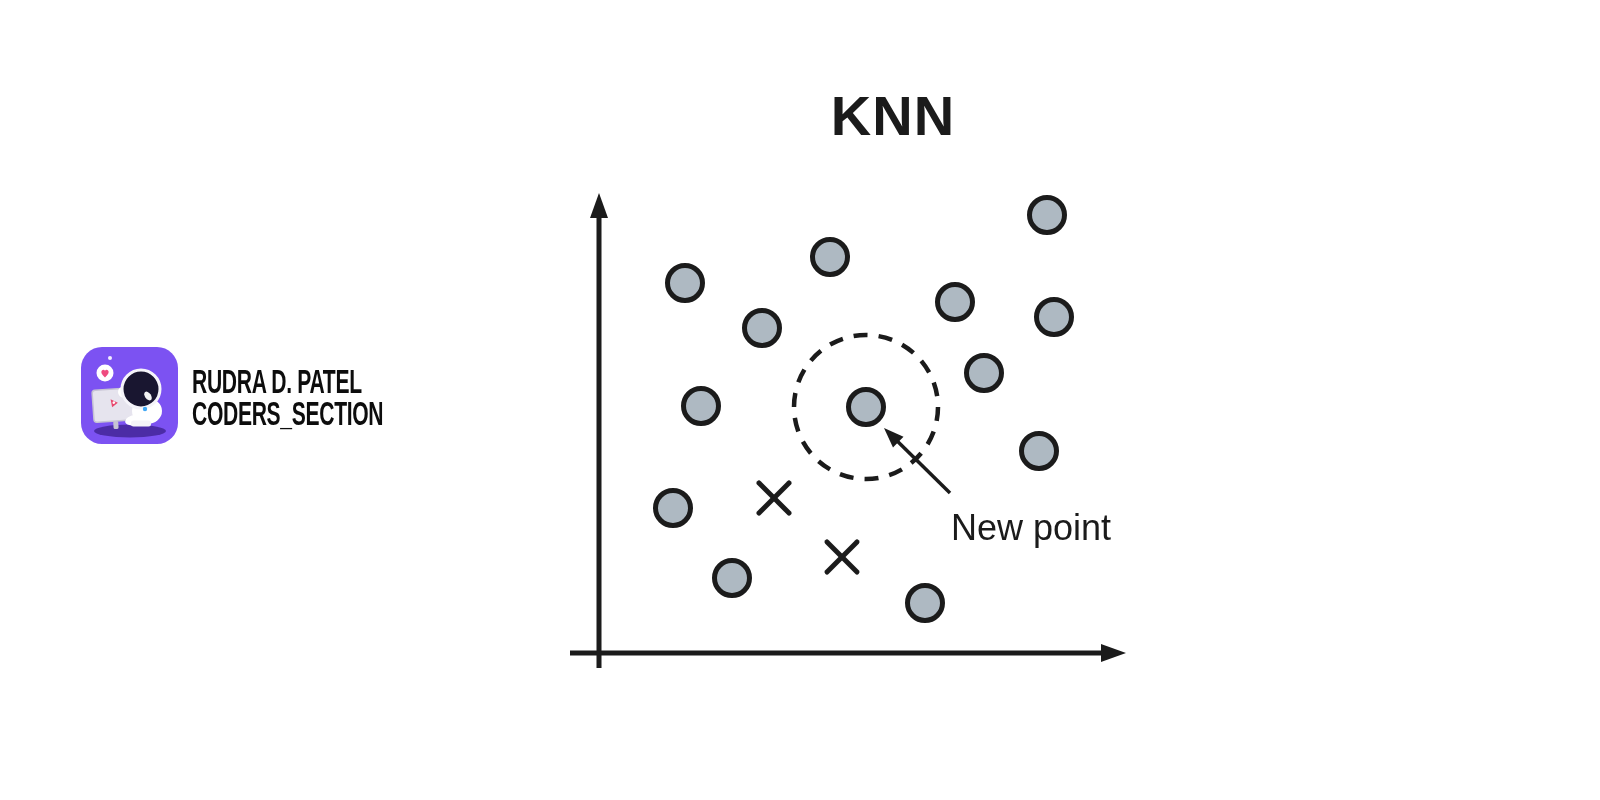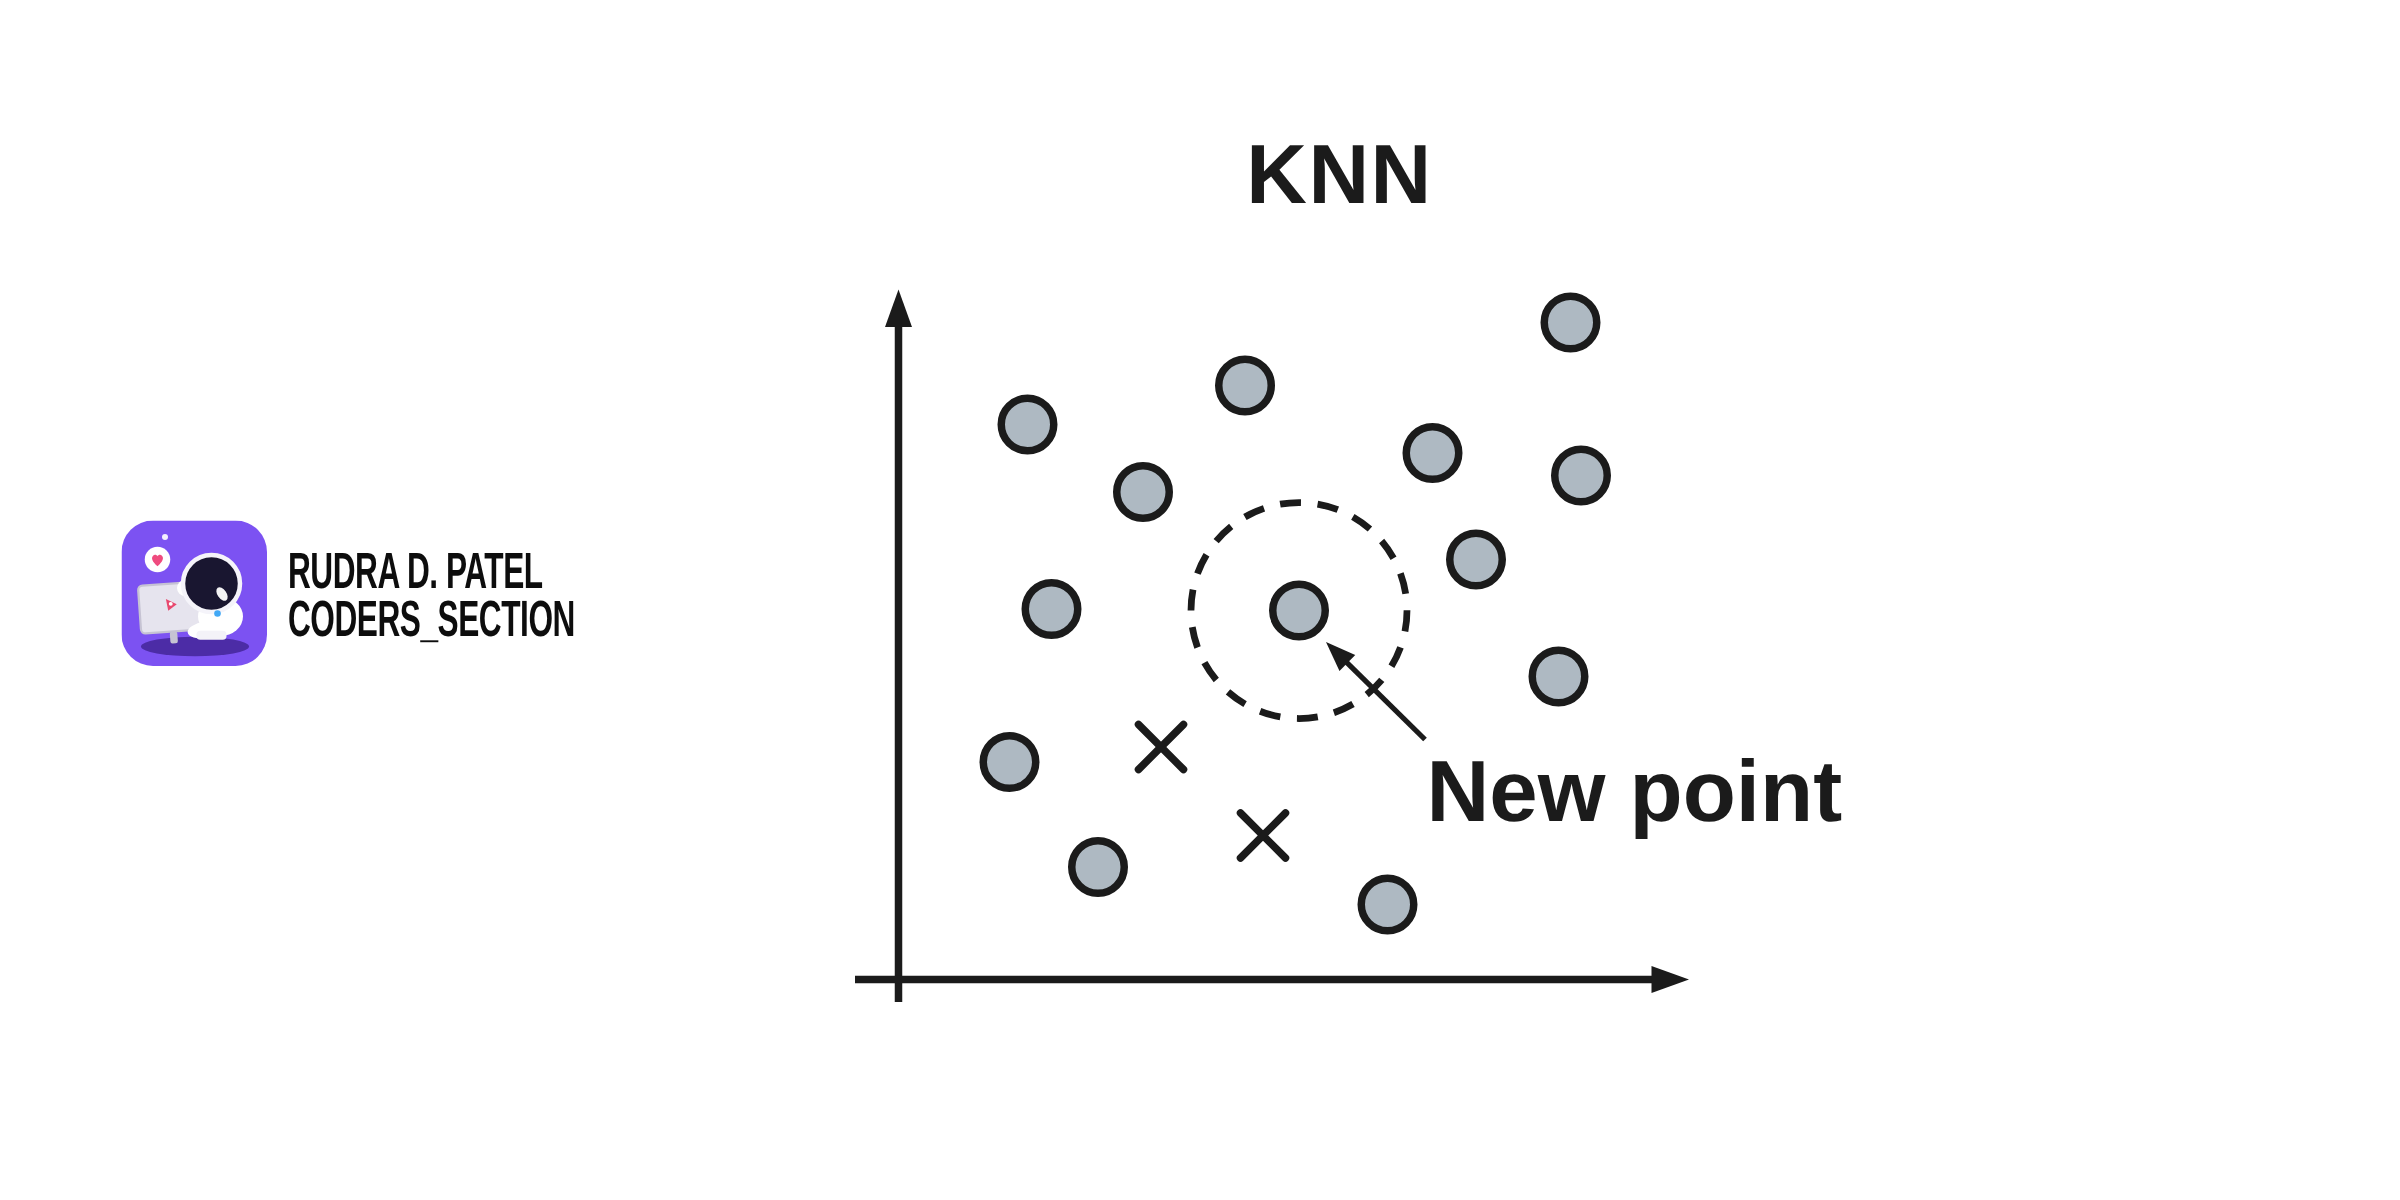--- a/index.html
+++ b/index.html
@@ -28,23 +28,23 @@
   #diagram {
     position: absolute;
     left: 0; top: 0;
     width: 1600px;
     height: 800px;
   }
   .new-point-label {
     position: absolute;
     left: 951px;
     top: 506px;
-    font-size: 58px;
+    font-size: 36px;
     line-height: 44px;
-    font-weight: 700;
+    font-weight: 400;
     white-space: nowrap;
     color: #1b1b1b;
   }
   .brand { position: absolute; left: 81px; top: 347px; }
   .brand-badge {
     position: absolute;
     left: 0; top: 0;
     width: 97px; height: 97px;
   }
   .brand-text {

